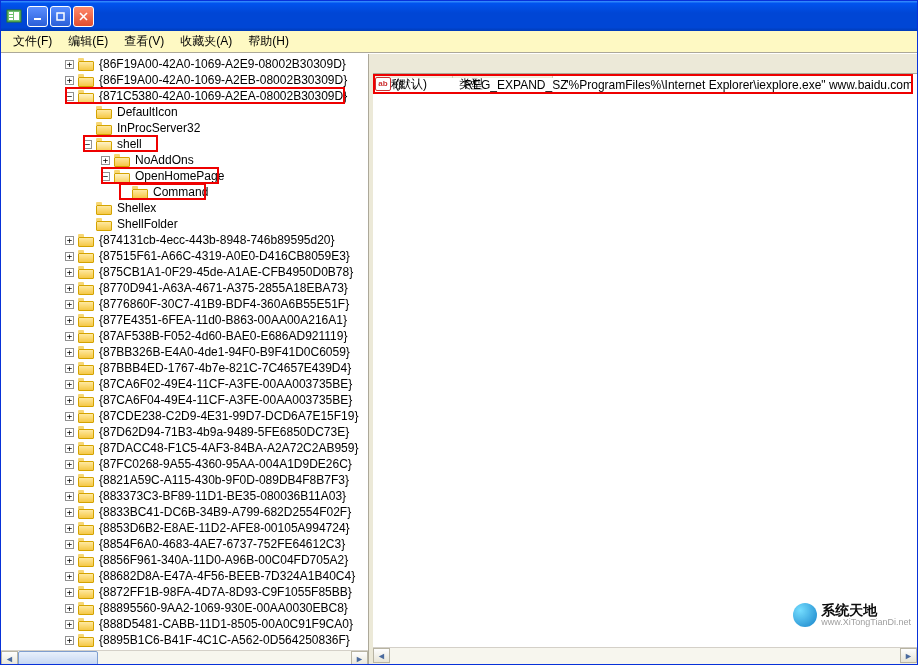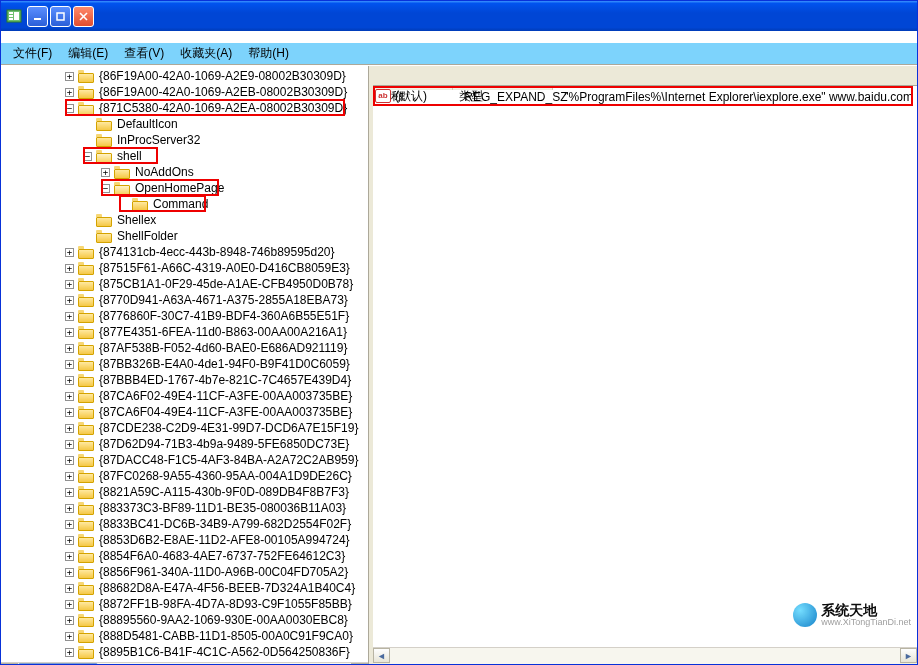--- a/index.html
+++ b/index.html
@@ -6,21 +6,21 @@
 body { background: #ece9d8; overflow: hidden; }
 .window { width: 918px; height: 665px; display: flex; flex-direction: column; border: 1px solid #0831d9; background: #fff; }
 .titlebar { height: 30px; background: linear-gradient(to bottom, #3a93ff 0%, #0053ee 8%, #0046d5 40%, #0046d5 88%, #003bb7 100%); display: flex; align-items: center; padding: 0 5px; color: #fff; font-weight: bold; }
 .titlebar .icon { width: 16px; height: 16px; margin-right: 5px; display: inline-flex; align-items: center; justify-content: center; }
 .titlebar .title { flex: 1; font-size: 13px; text-shadow: 1px 1px 1px #003; }
 .win-controls { display: flex; gap: 2px; }
 .win-btn { width: 21px; height: 21px; border: 1px solid #fff; border-radius: 3px; display: flex; align-items: center; justify-content: center; color: #fff; font-weight: bold; font-size: 12px; }
 .min-btn { background: linear-gradient(to bottom, #5a8eff, #2b5fd8); }
 .max-btn { background: linear-gradient(to bottom, #5a8eff, #2b5fd8); }
 .close-btn { background: linear-gradient(to bottom, #ff8a6b, #e14d2e); }
-.menubar { height: 22px; background: #7dd3fc; border-bottom: 1px solid #aca899; display: flex; align-items: center; padding: 0 4px; margin-top: 12px; }
+.menubar { height: 22px; background: #fef9c3; border-bottom: 1px solid #aca899; display: flex; align-items: center; padding: 0 4px; }
 .menu-item { padding: 2px 8px; cursor: default; }
 .content { flex: 1; display: flex; border-top: 1px solid #fff; overflow: hidden; }
 .tree-panel { width: 368px; background: #fff; border-right: 1px solid #aca899; overflow: auto; position: relative; }
 .splitter { width: 4px; background: #ece9d8; cursor: ew-resize; }
 .list-panel { flex: 1; background: #fff; display: flex; flex-direction: column; overflow: hidden; }
 .list-header { height: 20px; display: flex; background: #ece9d8; border-bottom: 1px solid #aca899; position: relative; }
 .list-header .col { padding: 2px 6px; border-right: 1px solid #d0ccbc; background: linear-gradient(to bottom, #fff, #ece9d8); white-space: nowrap; margin-top: 20px; }
 .col-name { width: 80px; }
 .col-type { width: 100px; }
 .col-data { flex: 1; }

